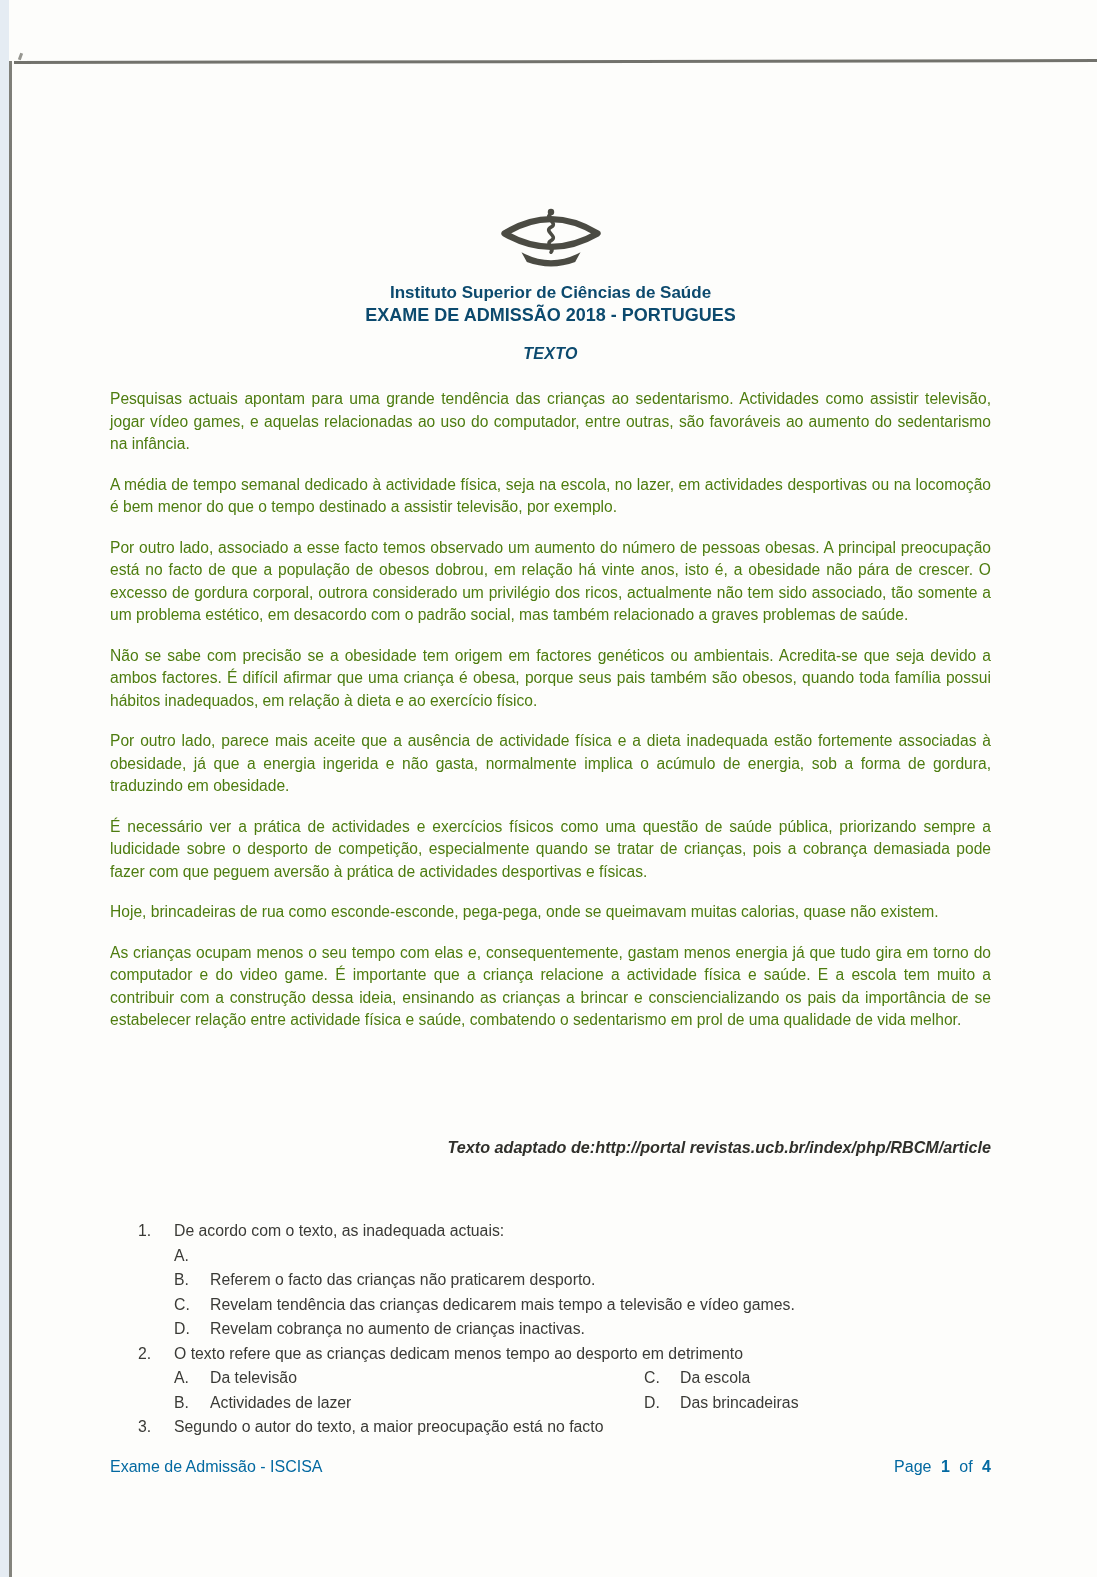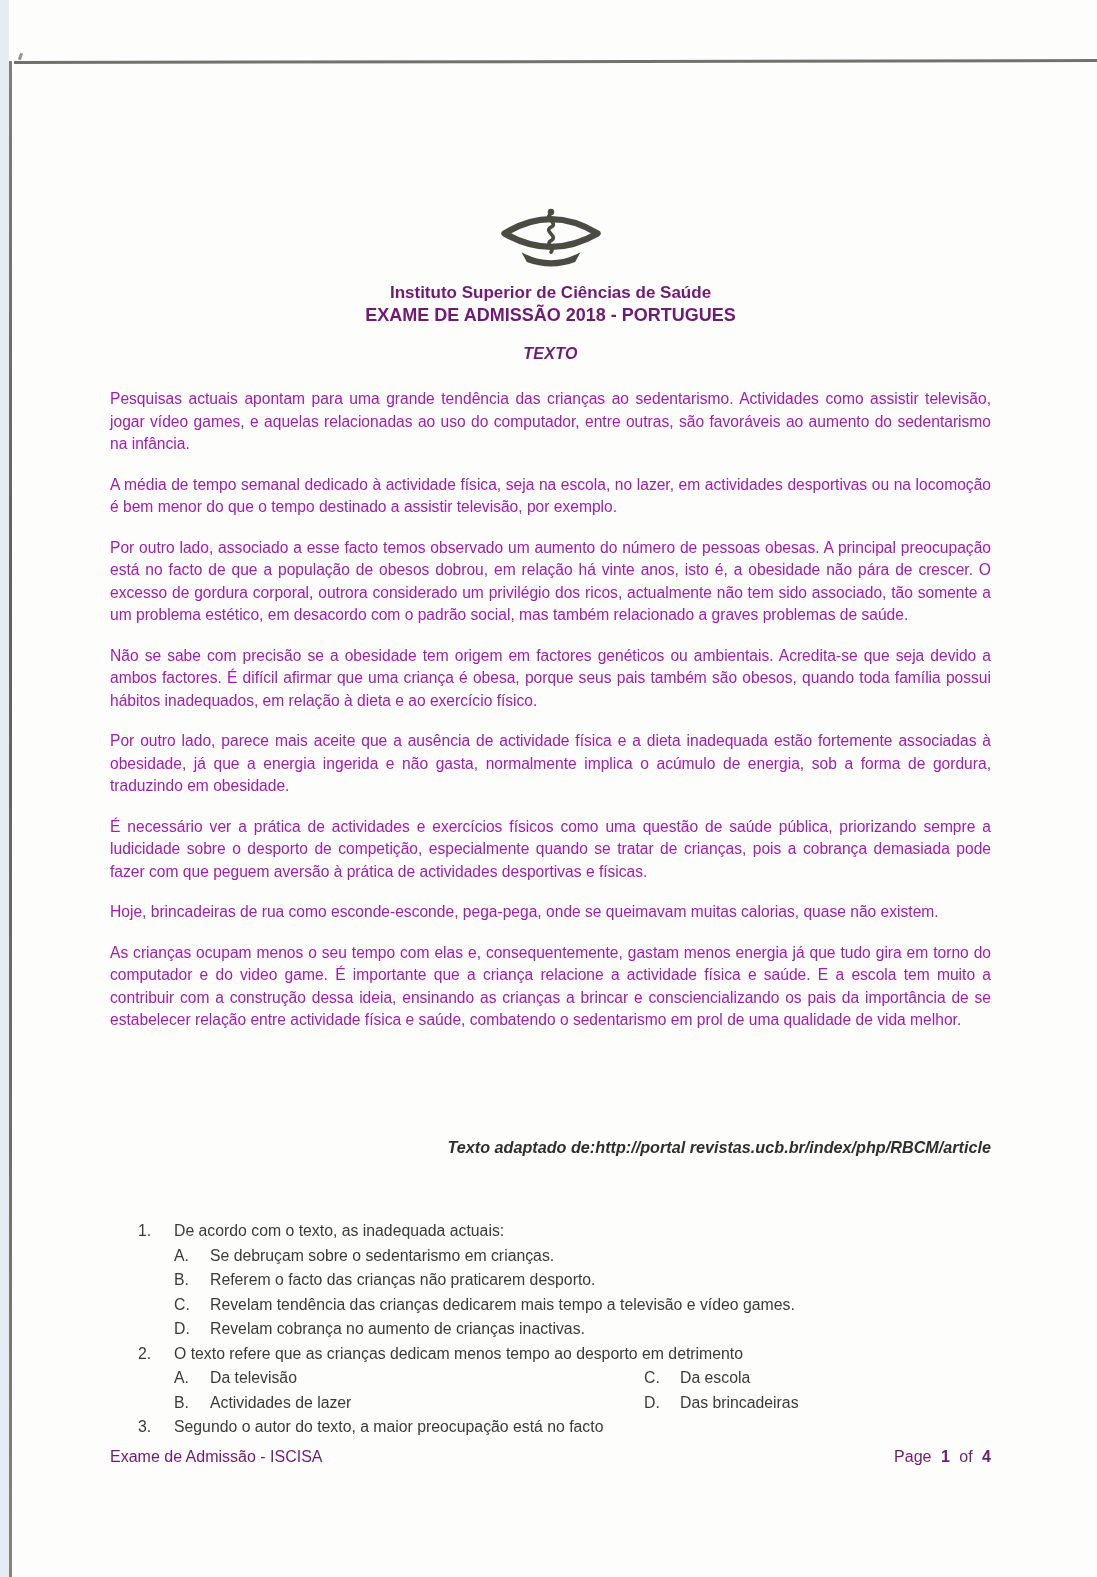--- a/index.html
+++ b/index.html
@@ -40,34 +40,34 @@
     opacity: .7;
   }
 
   .page {
     position: absolute; left: 0; top: 0;
     width: 1097px;
     box-sizing: border-box;
     padding: 203px 106px 0 110px;
   }
 
-  .header { text-align: center; color: #701a75; }
+  .header { text-align: center; color: #0c4a6e; }
   .logo-wrap { height: 68px; margin-bottom: 10px; }
   .logo-wrap svg { display: inline-block; }
   .inst-name  { font-weight: bold; font-size: 17px; line-height: 23px; }
   .exam-title { font-weight: bold; font-size: 18px; line-height: 23px; }
   .section-heading { font-weight: bold; font-size: 16px; margin-top: 18px; letter-spacing: .3px; font-style: italic; }
 
   .article {
     margin-top: 25px;
     font-size: 15.6px;
     line-height: 22.5px;
     text-align: justify;
     min-height: 728px;
-    color: #a21caf;
+    color: #4d7c0f;
   }
   .article p { margin: 0 0 18px 0; }
 
   .source-line {
     text-align: right;
     font-weight: bold;
     font-style: italic;
     font-size: 16.2px;
     color: #30302b;
     margin-top: 22px;
@@ -84,23 +84,23 @@
   .q-text { flex: 1; }
   .opt { display: flex; padding-left: 64px; }
   .opt-letter { flex: none; width: 36px; }
   .opt-grid { display: grid; grid-template-columns: 534px 1fr; }
   .opt-grid .opt { padding-left: 64px; }
   .opt-grid .opt.right-col { padding-left: 0; }
 
   .footer {
     display: flex;
     justify-content: space-between;
-    margin-top: 8px;
+    margin-top: 18px;
     font-size: 16px;
-    color: #701a75;
+    color: #0369a1;
     align-items: flex-end;
   }
   .footer .bold { font-weight: bold; }
   .footer-right span { display: inline-block; }
   .footer-right .gap { margin-left: 5px; }
 </style>
 </head>
 <body>
 
 <div class="scan-edge-blue"></div>
@@ -141,21 +141,20 @@
 
   <div class="questions">
 
     <div>
       <div class="q-line">
         <span class="q-num">1.</span>
         <span class="q-text">De acordo com o texto, as inadequada actuais:</span>
       </div>
       <div class="opt">
         <span class="opt-letter">A.</span>
-        <span>Se debruçam sobre o sedentarismo em crianças.</span>
       </div>
       <div class="opt">
         <span class="opt-letter">B.</span>
         <span>Referem o facto das crianças não praticarem desporto.</span>
       </div>
       <div class="opt">
         <span class="opt-letter">C.</span>
         <span>Revelam tendência das crianças dedicarem mais tempo a televisão e vídeo games.</span>
       </div>
       <div class="opt">

